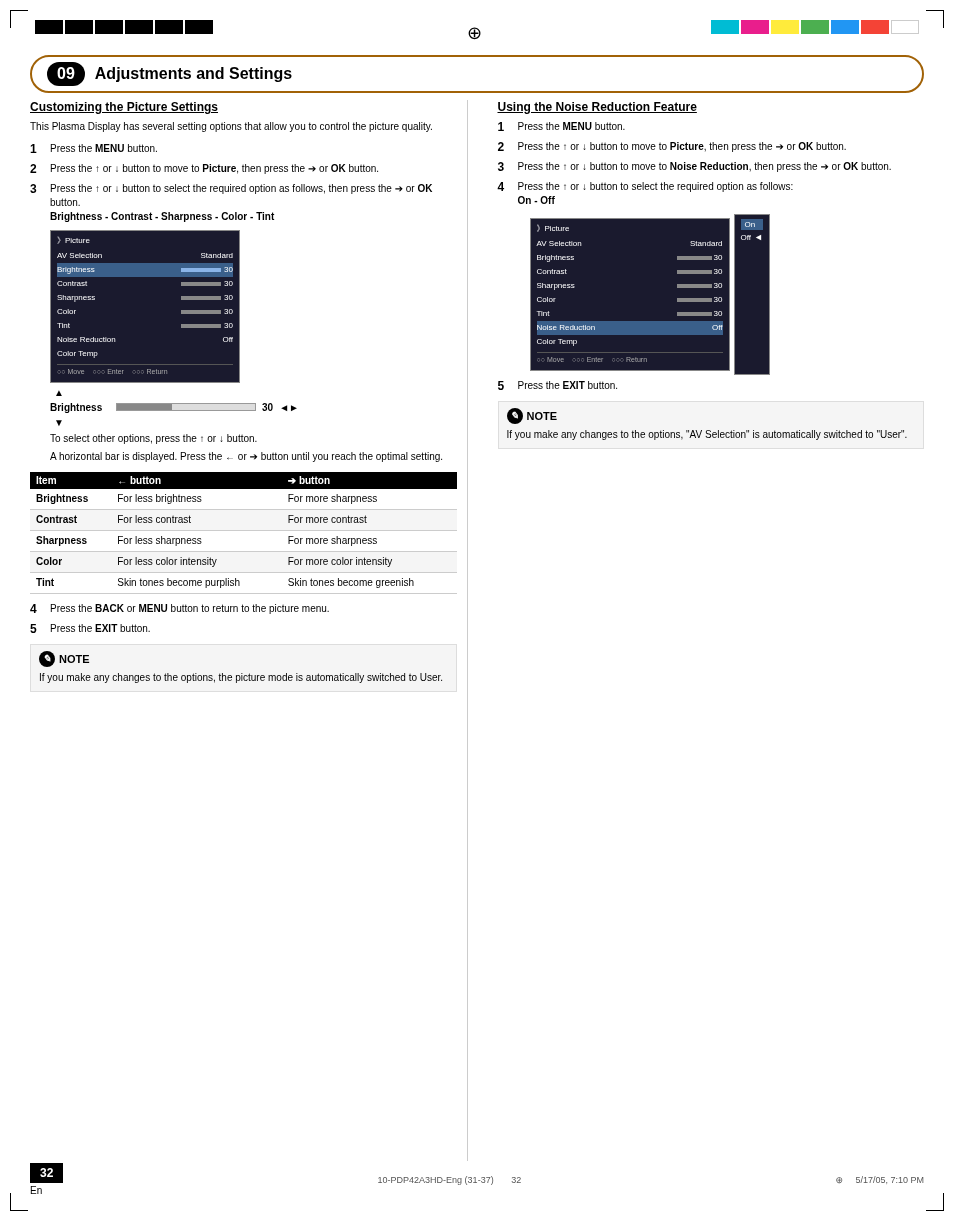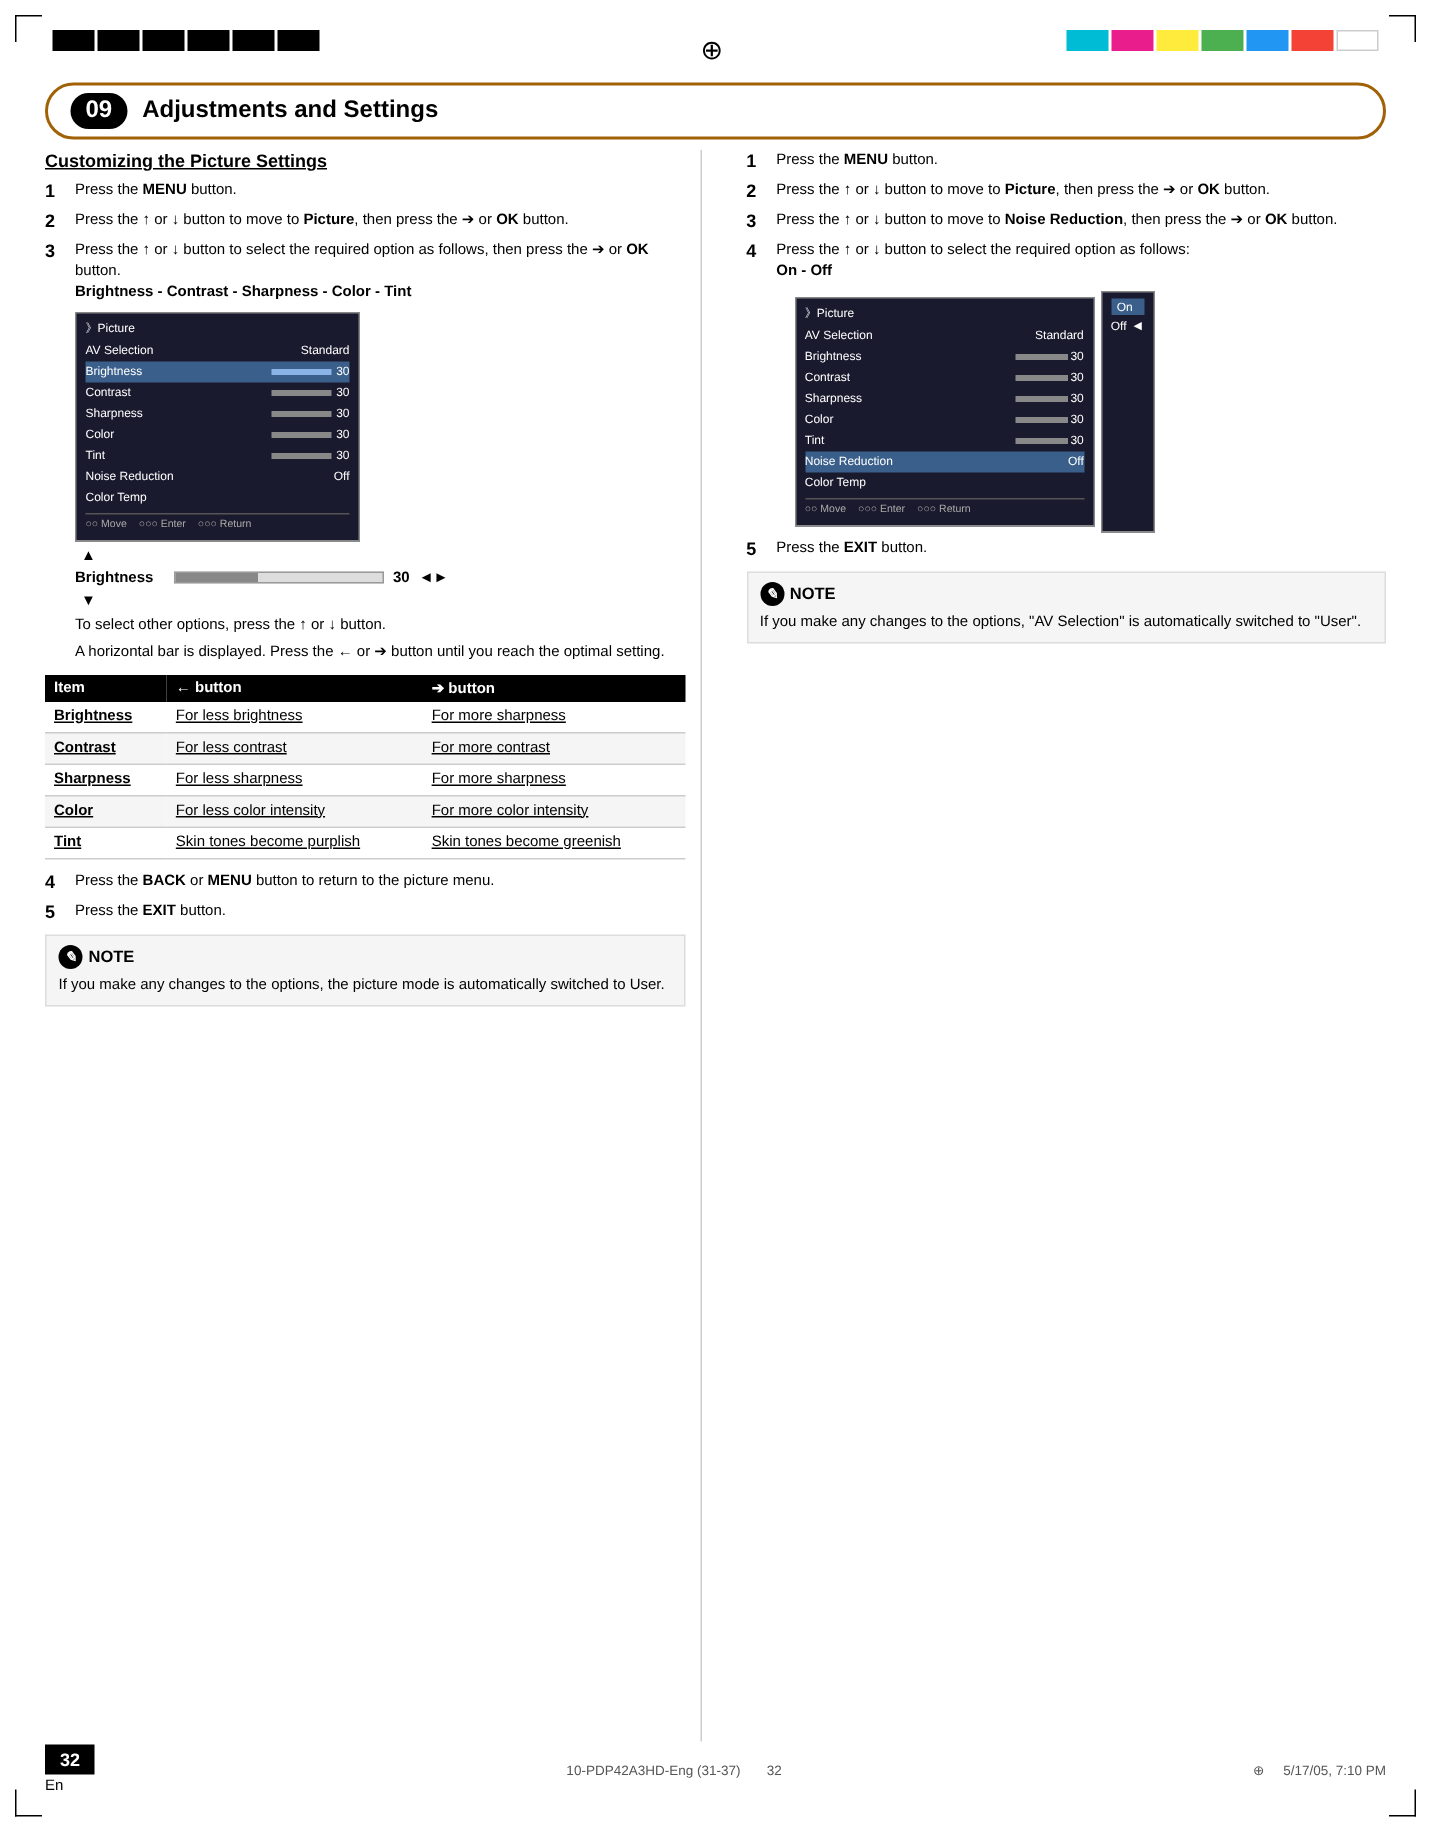--- a/index.html
+++ b/index.html
@@ -228,21 +228,20 @@
       margin: 4px 0 4px 20px;
       line-height: 1.4;
     }
 
     
     .settings-table {
       width: 100%;
       border-collapse: collapse;
       margin: 8px 0;
       font-size: 10px;
-      text-decoration: underline;
     }
     .settings-table th {
       background: #000;
       color: #fff;
       padding: 3px 6px;
       text-align: left;
       font-weight: bold;
     }
     .settings-table td {
       padding: 3px 6px;
@@ -397,20 +396,21 @@
 <div class="chapter-header">
   <span class="chapter-number">09</span>
   <span class="chapter-title">Adjustments and Settings</span>
 </div>
 
 <div class="main-content">
 
   <div class="left-col">
 
     <div class="section-title">Customizing the Picture Settings</div>
+    <div class="section-desc">This Plasma Display has several setting options that allow you to control the picture quality.</div>
 
     <div class="step">
       <span class="step-num">1</span>
       <span class="step-text">Press the <b>MENU</b> button.</span>
     </div>
 
     <div class="step">
       <span class="step-num">2</span>
       <span class="step-text">Press the ↑ or ↓ button to move to <b>Picture</b>, then press the ➔ or <b>OK</b> button.</span>
     </div>
@@ -550,20 +550,21 @@
         <div class="note-icon">✎</div>
         <span>NOTE</span>
       </div>
       <div class="note-text">If you make any changes to the options, the picture mode is automatically switched to User.</div>
     </div>
 
   </div>
 
   <div class="right-col">
 
+    <div class="section-title">Using the Noise Reduction Feature</div>
 
     <div class="step">
       <span class="step-num">1</span>
       <span class="step-text">Press the <b>MENU</b> button.</span>
     </div>
 
     <div class="step">
       <span class="step-num">2</span>
       <span class="step-text">Press the ↑ or ↓ button to move to <b>Picture</b>, then press the ➔ or <b>OK</b> button.</span>
     </div>

